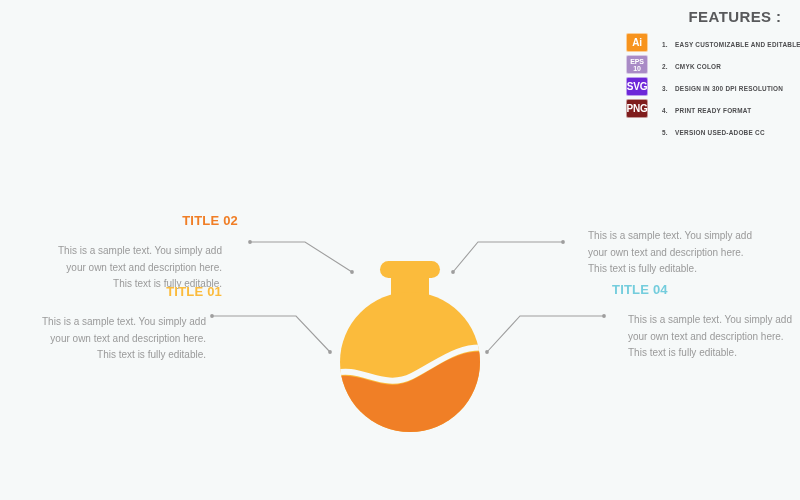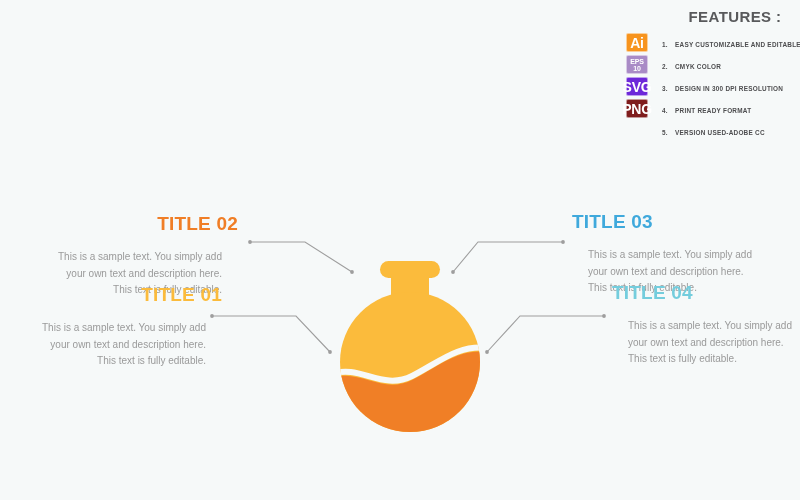--- a/index.html
+++ b/index.html
@@ -45,21 +45,21 @@
     display: flex;
     flex-direction: column;
     gap: 3px;
     margin-left: 6px;
   }
   .badge {
     width: 22px;
     height: 19px;
     border-radius: 2px;
     color: #ffffff;
-    font-size: 14px;
+    font-size: 10px;
     font-weight: bold;
     line-height: 1;
     display: flex;
     align-items: center;
     justify-content: center;
     text-align: center;
     box-sizing: border-box;
     border: 1px solid rgba(255,255,255,0.55);
     letter-spacing: -0.2px;
   }
@@ -102,21 +102,21 @@
     left: 0;
     top: 0;
   }
 
   
   .callout {
     position: absolute;
     width: 200px;
   }
   .callout .title {
-    font-size: 19px;
+    font-size: 13px;
     font-weight: bold;
     letter-spacing: 0.2px;
     margin: 0 0 5px 0;
     line-height: 1;
   }
   .callout .desc {
     font-size: 10px;
     line-height: 1.65;
     color: #9a9a9a;
     margin: 16px;
@@ -221,21 +221,20 @@
     <div class="title" style="color:#f07e26">TITLE 02</div>
     <div class="desc">This is a sample text. You simply add your own text and description here. This text is fully editable.</div>
   </div>
 
   <div class="callout align-right" id="callout-1">
     <div class="title" style="color:#fbbb3c">TITLE 01</div>
     <div class="desc">This is a sample text. You simply add your own text and description here. This text is fully editable.</div>
   </div>
 
   <div class="callout align-left" id="callout-3">
-    <div class="title" style="color:#3fa9dc">TITLE 03</div>
     <div class="desc">This is a sample text. You simply add your own text and description here. This text is fully editable.</div>
   </div>
 
   <div class="callout align-left" id="callout-4">
     <div class="title" style="color:#74cddd">TITLE 04</div>
     <div class="desc">This is a sample text. You simply add your own text and description here. This text is fully editable.</div>
   </div>
 
 </div>
 

